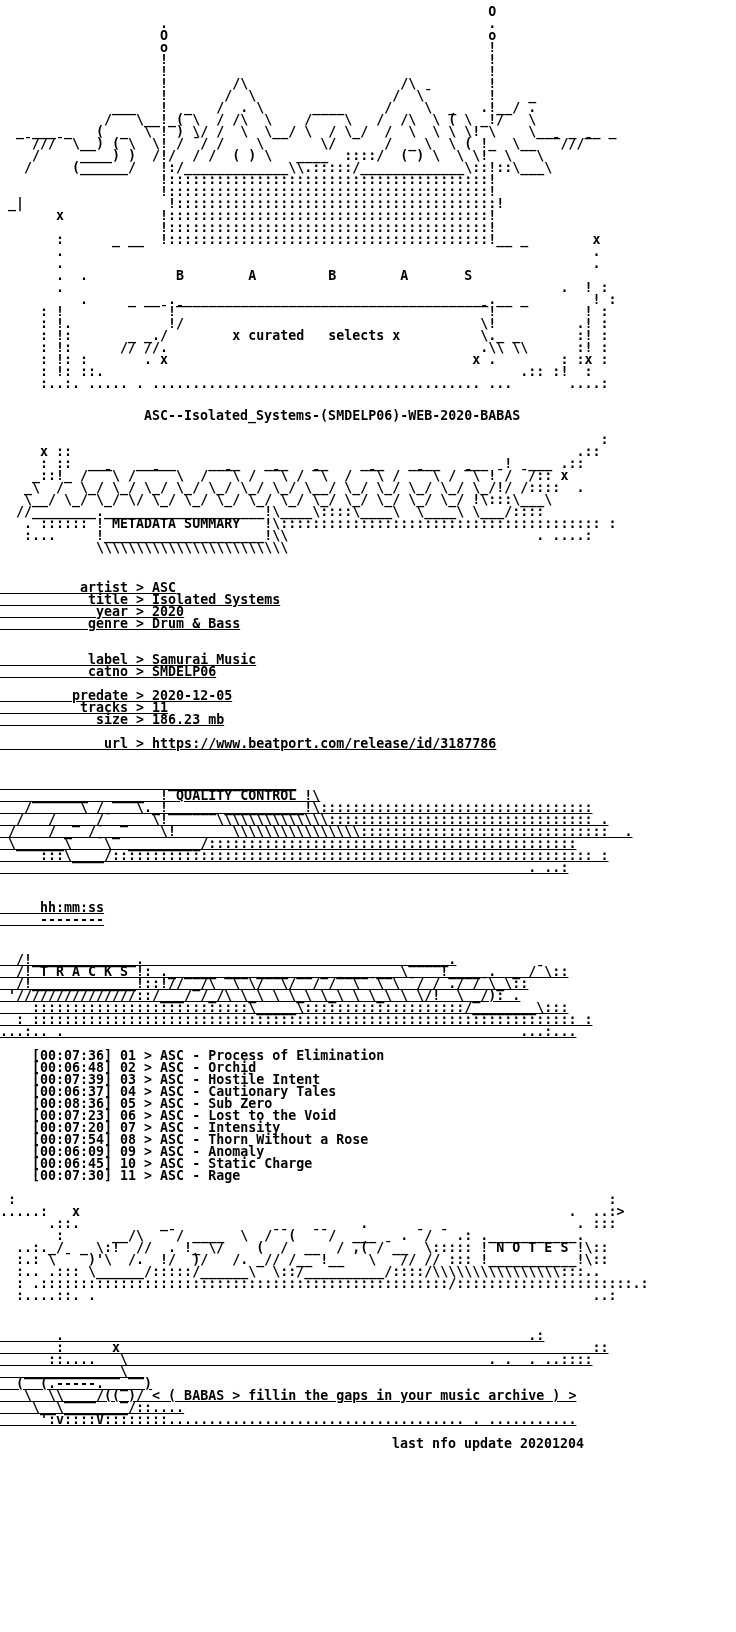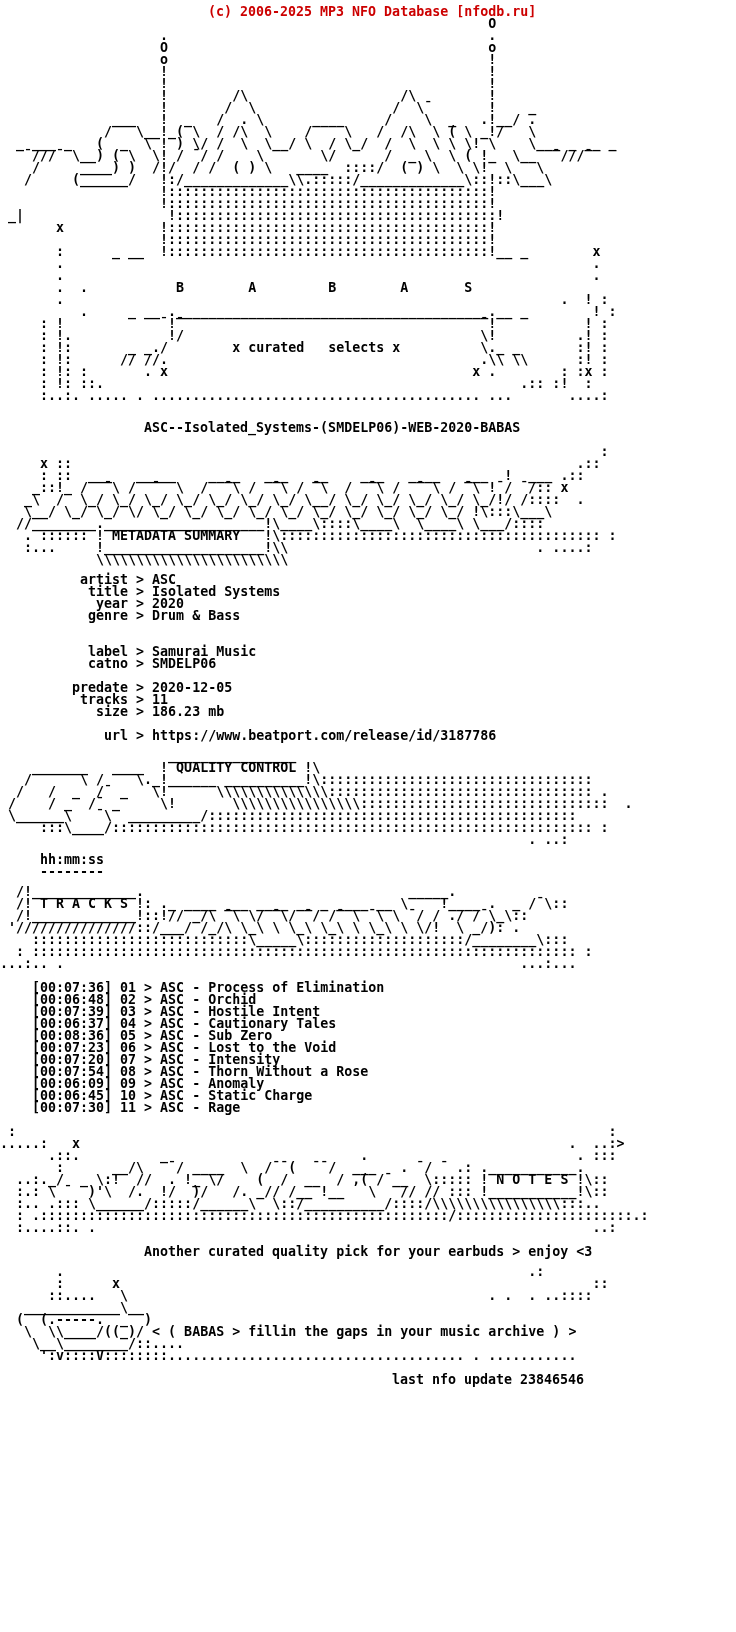--- a/index.html
+++ b/index.html
@@ -11,29 +11,28 @@
     line-height:12px;
     font-weight:bold;
     color:#000000;
     white-space:pre;
   }
   .site-header{color:#cc0000;padding-left:208px;}
   .release-name{padding-left:144px;}
   .notes-text{padding-left:144px;}
   .last-update{padding-left:392px;}
   .mt12{margin-top:12px;}
-  .mt24{margin-top:8px;}
+  .mt24{margin-top:28px;text-decoration:underline;}
   .mt36{margin-top:20px;}
 </style>
 </head>
 <body>
 
 <div>
 
-  <pre class="site-header">(c) 2006-2025 MP3 NFO Database [nfodb.ru]</pre>
 
   <pre>                                                             O
                     .                                        .
                     O                                        o
                     o                                        !
                     !                                        !
                     !                                        !
                     !        /\                   /\         !
                     !       /  \                 /  \¯       !    _
               ___   !  _   /  . \      ____     /    \  _   .!__/ .
@@ -126,26 +125,25 @@
   <pre class="mt12"> :                                                                          :
 .....:   x                                                             .  ..:&gt;
       .::.          _                        .                          . :::
        :      __/\   ¯/ ____  \  /¯¯(  ¯¯/  ___   . ¯/ ¯ .: .___________.
   ..:._/  _ \:!  //  . !_ \/    (  /  __  / ,( /¯__  \::::: ! N O T E S !\::
   :.: \ ¯  )'\  /.  !/  )/   /. _// /__ !__   \   // // ::: !___________!\::
   :.. .::: \______/:::::/______\  \::/__________/::::/\\\\\\\\\\\\\\\\:::..
   : .:::::::::::::::::::::::::::::::::::::::::::::::::::/::::::::::::::::::::::.:
   :....::. .                                                              ..:</pre>
 
-  <pre class="notes-text mt12">Another curated quality pick for your earbuds &gt; enjoy &lt;3</pre>
 
   <pre class="mt24">       .                                                          .:
        :      x                                                           ::
       ::....   \                                             . .  . ..::::
    ____________\__
   (  (.-----.  _  )
    \  \\____/((_)/ &lt; ( BABAS &gt; fillin the gaps in your music archive ) &gt;
     \__\________/::....
      ':v::::V::::::::..................................... . ...........</pre>
 
-  <pre class="last-update mt12">last nfo update 23846546</pre>
+  <pre class="last-update mt12">last nfo update 20201204</pre>
 
 </div>
 
 </body></html>

